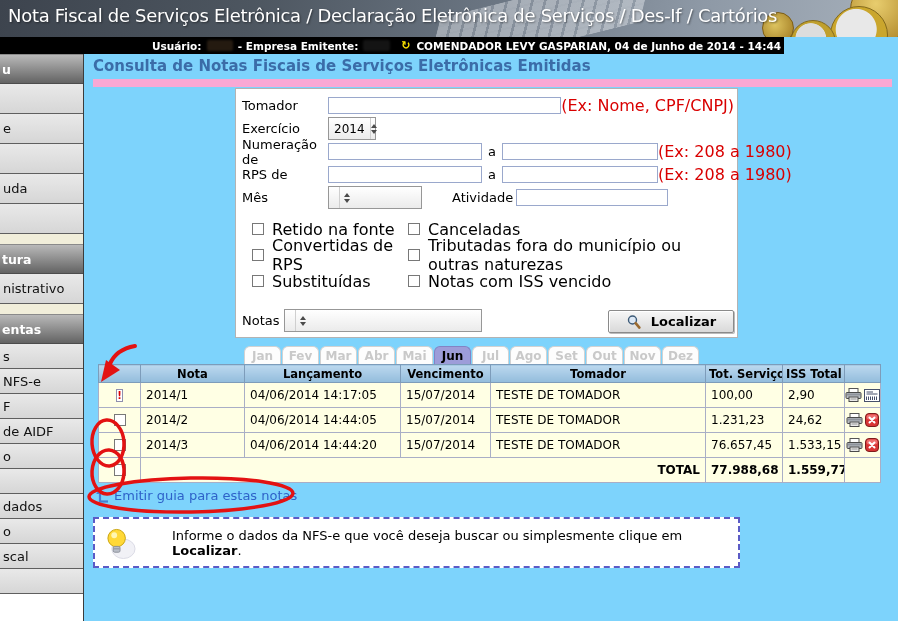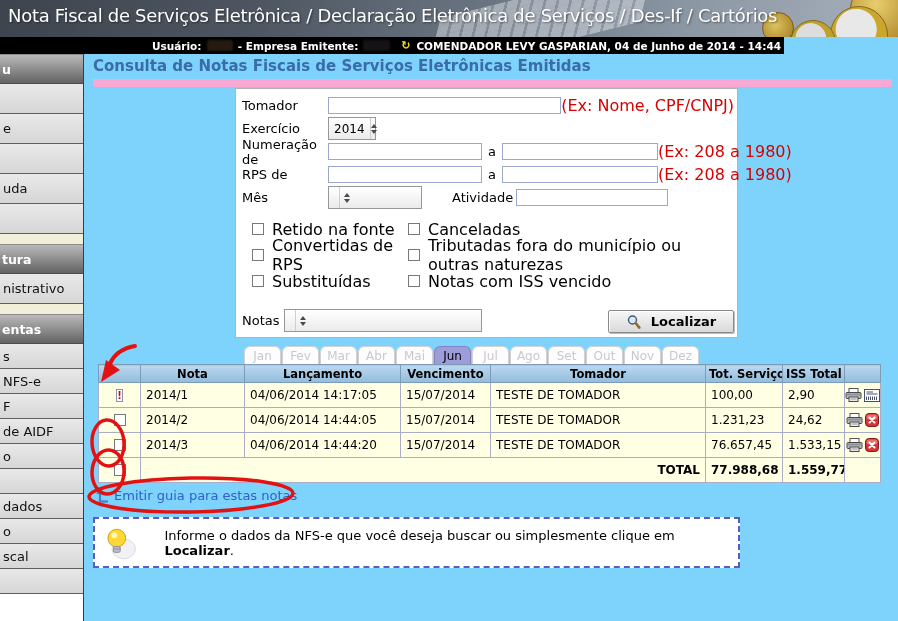--- a/index.html
+++ b/index.html
@@ -93,21 +93,21 @@
   .btn-localizar {
     position:absolute; right:3px; bottom:4px; width:126px; height:23px;
     background:linear-gradient(#f7f7f7,#d9d9d9); border:1px solid #8a8a8a; border-radius:2px;
     box-shadow:inset 1px 1px 0 #fff, 1px 1px 0 #bbb; font-weight:bold; font-size:13px;
     display:flex; align-items:center; justify-content:center; gap:9px; cursor:pointer; font-family:inherit;
   }
   
   .tabs { position:absolute; left:244px; top:346px; display:flex; }
   .tab {
     width:37px; height:18px; margin-right:1px; border:1px solid #d2d2d2; border-bottom:none;
-    border-radius:6px 6px 0 0; background:#fdfdfd; color:#c9c9c9; font-weight:normal; font-size:12px;
+    border-radius:6px 6px 0 0; background:#fdfdfd; color:#c9c9c9; font-weight:bold; font-size:12px;
     display:flex; align-items:center; justify-content:center; cursor:pointer;
   }
   .tab.selected { background:#9d9dd9; border-color:#8383c4; color:#000; }
   
   .grid { position:absolute; left:98px; top:364px; border-collapse:collapse; table-layout:fixed;
     width:782px; font-size:12px; }
   .grid th { background:linear-gradient(#bcd8ee,#92bcdc); border:1px solid #7d9cba; color:#000;
     font-size:11.5px; font-weight:bold; height:18px; padding:0 3px; overflow:hidden; white-space:nowrap; }
   .grid td { background:#ffffe4; border:1px solid #a9aec6; height:25px; padding:0 5px;
     overflow:hidden; white-space:nowrap; }
@@ -118,21 +118,21 @@
   .grid .total-lbl { text-align:right;margin-top:28px; }
   .warn { width:13px; height:13px; border:1px solid #8f8fae; background:#fff; color:#d00;
     font-weight:bold; font-size:10px; line-height:11px; text-align:center; margin:0 auto; }
   .grid .cb { margin:0 auto; display:block; }
   .ic-btn { display:inline-flex; cursor:pointer; }
   
   .emitir { position:absolute; left:96px; top:487px; display:flex; align-items:flex-end; gap:4px;
     color:#2e62c9; font-size:13px; cursor:pointer; }
   .infobox {
     position:absolute; left:93px; top:517px; width:647px; height:51px;
-    border:2px dashed #5b5bc6; background:#fff; display:flex; align-items:center; gap:28px;
+    border:2px dashed #5b5bc6; background:#fff; display:flex; align-items:center; gap:36px;
     padding-left:10px; font-size:13px;
   }
   .infobox b { font-weight:bold; }
   
   .overlay { position:absolute; left:0; top:0; z-index:50; pointer-events:none; }
 </style>
 </head>
 <body>
 
 <div class="page">

